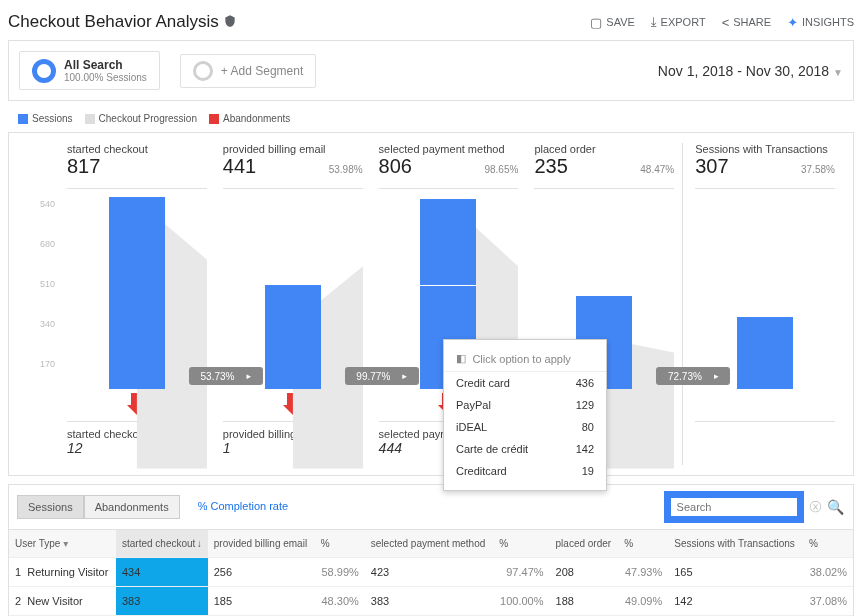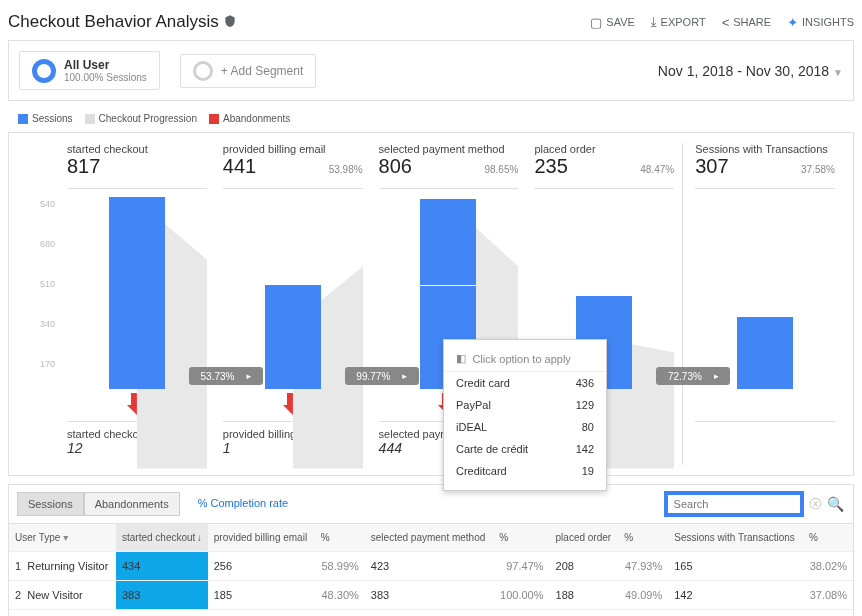--- a/index.html
+++ b/index.html
@@ -57,21 +57,21 @@
 .pop-hdr { display: flex; align-items: center; gap: 6px; padding: 4px 12px 6px; color: #888; font-size: 11px; border-bottom: 1px solid #eee; }
 .pop-row { display: flex; justify-content: space-between; padding: 5px 12px; font-size: 11px; color: #333; }
 
 .table-sec { border: 1px solid #e0e0e0; margin-top: 8px; }
 .tabs-row { display: flex; justify-content: space-between; align-items: center; padding: 6px 8px; border-bottom: 1px solid #e0e0e0; }
 .tabs { display: flex; gap: 0; }
 .tab { padding: 5px 10px; font-size: 11px; color: #555; cursor: pointer; border: 1px solid #ccc; background: #f1f1f1; }
 .tab.active { background: #e0e0e0; }
 .tab.link { border: none; background: none; color: #1a73e8; margin-left: 8px; }
 .search { display: flex; align-items: center; gap: 6px; }
-.search input { width: 140px; padding: 3px 6px; font-size: 11px; border: 4px solid #3b82f6; }
+.search input { width: 140px; padding: 3px 6px; font-size: 11px; border: 7px solid #3b82f6; }
 .search-x { color: #bbb; font-size: 12px; }
 .search-mag { color: #555; font-size: 14px; }
 
 table { width: 100%; border-collapse: collapse; font-size: 11px; }
 th, td { padding: 8px 6px; text-align: left; border-bottom: 1px solid #eee; }
 th { background: #f7f7f7; font-weight: 400; color: #555; font-size: 10px; }
 th.sorted { background: #e8e8e8; }
 td.pct { text-align: right; color: #888; }
 td.hl { background: #0ea5e9; }
 
@@ -109,21 +109,21 @@
           <span>INSIGHTS</span>
         </div>
     </div>
   </div>
 
   <div class="segrow">
     <div class="seg-left">
       <div class="seg-chip">
         <div class="seg-circle-o"></div>
         <div>
-          <div class="seg-label">All User</div>
+          <div class="seg-label">All Search</div>
           <div class="seg-sub">100.00% Sessions</div>
         </div>
       </div>
       <div class="seg-chip">
         <div class="seg-circle-g"></div>
         <div class="seg-label" style="color:#888;font-weight:400">+ Add Segment</div>
       </div>
     </div>
     <div class="date-range">
       <span>Nov 1, 2018 - Nov 30, 2018</span><span class="caret">▼</span>

